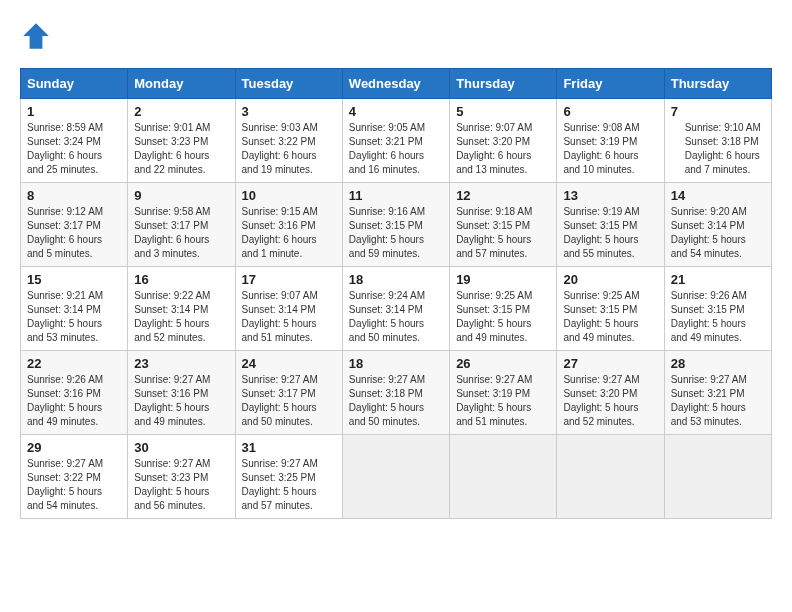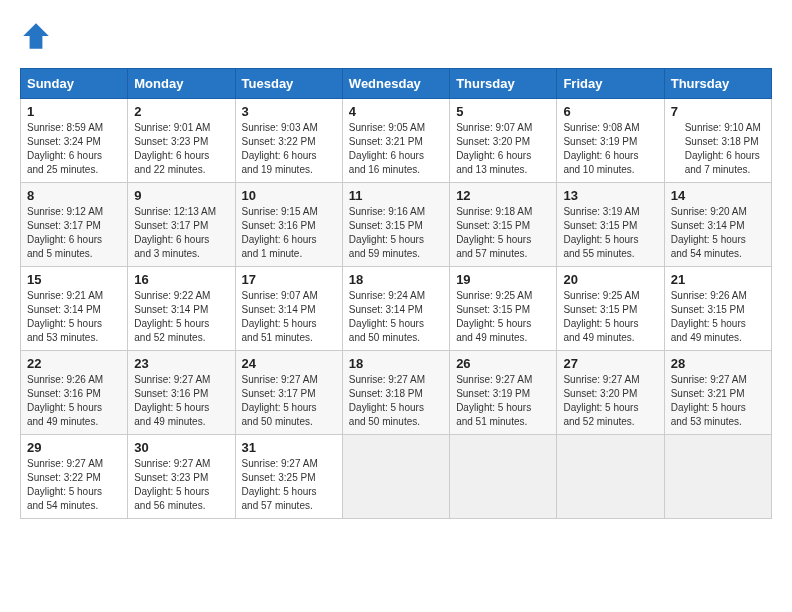--- a/index.html
+++ b/index.html
@@ -172,21 +172,21 @@
       <tr class="row-shade">
         <td>
           <span class="day-num">8</span>
           <div class="day-info" style="white-space: pre-line;">Sunrise: 9:12 AM
 Sunset: 3:17 PM
 Daylight: 6 hours
 and 5 minutes.</div>
         </td>
         <td>
           <span class="day-num">9</span>
-          <div class="day-info" style="white-space: pre-line;">Sunrise: 12:13 AM
+          <div class="day-info" style="white-space: pre-line;">Sunrise: 9:58 AM
 Sunset: 3:17 PM
 Daylight: 6 hours
 and 3 minutes.</div>
         </td>
         <td>
           <span class="day-num">10</span>
           <div class="day-info" style="white-space: pre-line;">Sunrise: 9:15 AM
 Sunset: 3:16 PM
 Daylight: 6 hours
 and 1 minute.</div>
@@ -200,21 +200,21 @@
         </td>
         <td>
           <span class="day-num">12</span>
           <div class="day-info" style="white-space: pre-line;">Sunrise: 9:18 AM
 Sunset: 3:15 PM
 Daylight: 5 hours
 and 57 minutes.</div>
         </td>
         <td>
           <span class="day-num">13</span>
-          <div class="day-info" style="white-space: pre-line;">Sunrise: 3:19 AM
+          <div class="day-info" style="white-space: pre-line;">Sunrise: 9:19 AM
 Sunset: 3:15 PM
 Daylight: 5 hours
 and 55 minutes.</div>
         </td>
         <td>
           <span class="day-num">14</span>
           <div class="day-info" style="white-space: pre-line;">Sunrise: 9:20 AM
 Sunset: 3:14 PM
 Daylight: 5 hours
 and 54 minutes.</div>

